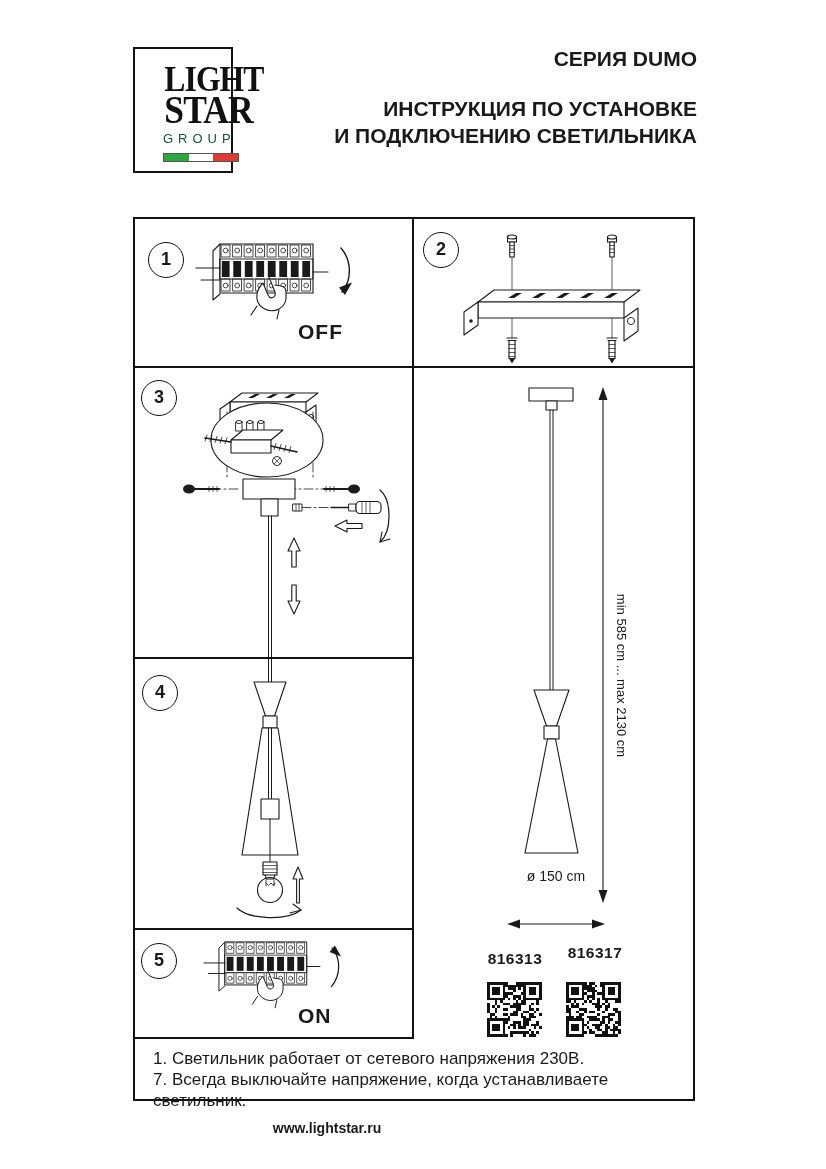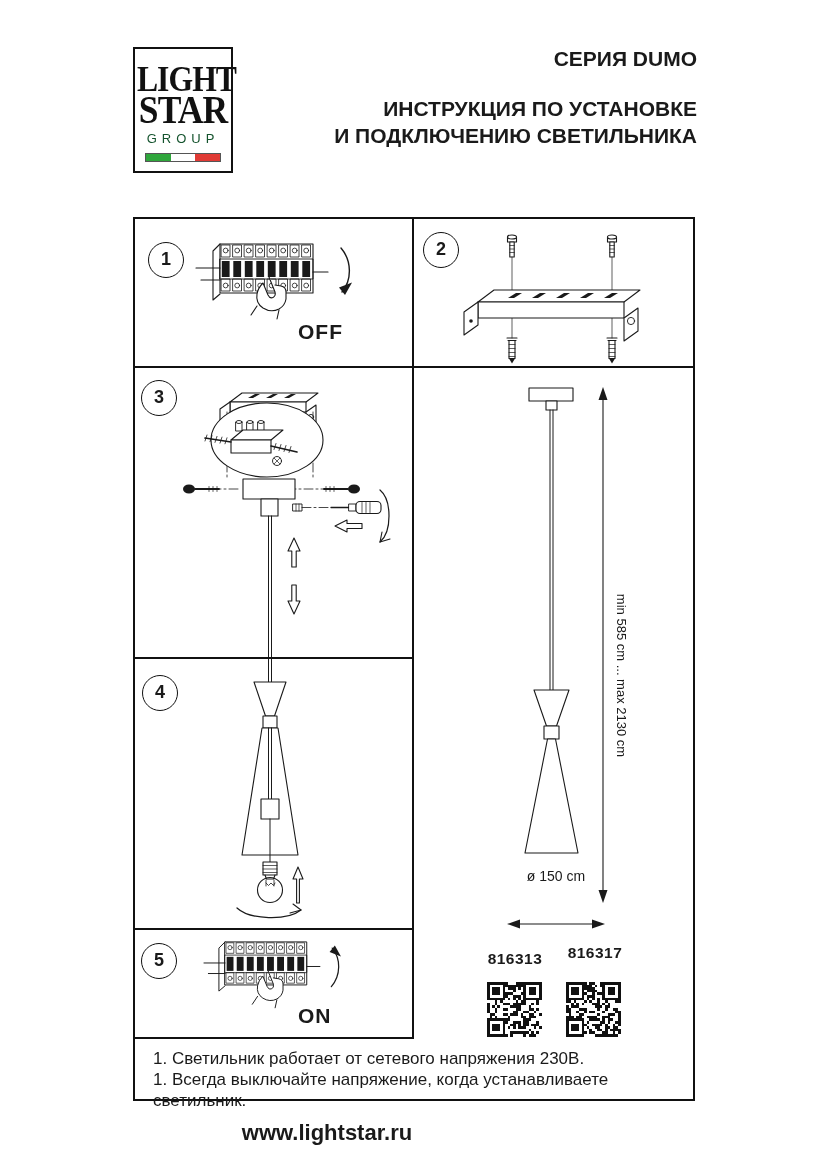--- a/index.html
+++ b/index.html
@@ -2,21 +2,21 @@
 <html><head>
 <meta charset="utf-8">
 <style>
   html,body{margin:0;padding:0;background:#fff;}
   .page{position:relative;width:826px;height:1169px;background:#ffffff;
         font-family:"Liberation Sans",sans-serif;color:#1a1a1a;overflow:hidden;}
   .abs{position:absolute;}
 
   
   .logo{left:133px;top:47px;width:100px;height:126px;border:2px solid #111;
-        box-sizing:border-box;text-align:center;background:#fff;}
+        box-sizing:border-box;text-align:center;background:#fff;padding-left:28px;}
   .logo-word{font-family:"Liberation Serif",serif;font-weight:700;line-height:0.88;
              letter-spacing:-1px;transform:scale(0.96,1.08);color:#111;}
   .logo-l1{font-size:33px;margin-top:16px;}
   .logo-l2{font-size:37px;}
   .logo-group{font-size:13px;letter-spacing:5px;margin-top:4px;color:#14532d;}
   .flag{display:flex;width:74px;height:7px;margin:7px auto 0;border:1px solid #555;box-sizing:content-box;}
   .flag span{flex:1;}
 
   
   .hdr{right:129px;top:44px;text-align:right;font-weight:700;}
@@ -37,21 +37,21 @@
   .ln{stroke:#1a1a1a;fill:none;stroke-width:1.1;stroke-linecap:round;stroke-linejoin:round;}
   .fw{fill:#fff;}
   .fb{fill:#1a1a1a;stroke:none;}
   .dd{stroke-dasharray:9 3 2 3;stroke-width:0.8;}
 
   .dim-label{font-size:13px;white-space:nowrap;transform:rotate(90deg);transform-origin:left top;}
   .dia-label{font-size:14px;text-align:center;}
   .article-code{font-size:15.5px;font-weight:700;text-align:center;letter-spacing:0.5px;}
 
   .notes{font-size:17px;line-height:21px;}
-  .footer{left:0;top:1120px;width:654px;text-align:center;font-size:22px;font-weight:700;}
+  .footer{left:0;top:1120px;width:654px;text-align:center;font-size:14px;font-weight:700;}
 </style>
 </head>
 <body>
 
 <div class="page">
 
   <div class="abs logo">
     <div class="logo-word logo-l1">LIGHT</div>
     <div class="logo-word logo-l2">STAR</div>
     <div class="logo-group">GROUP</div>
@@ -833,18 +833,18 @@
             <rect x="39.0" y="52.0" width="2.6" height="2.6"></rect>
             <rect x="41.6" y="52.0" width="2.6" height="2.6"></rect>
             <rect x="44.2" y="52.0" width="2.6" height="2.6"></rect>
             <rect x="46.8" y="52.0" width="2.6" height="2.6"></rect>
             <rect x="49.4" y="52.0" width="2.6" height="2.6"></rect>
           </svg></div>
     </div>
 
     <div class="cell notes" style="left:18px;top:829px;width:530px;">
       <div>1. Светильник работает от сетевого напряжения 230В.</div>
-      <div>1. Всегда выключайте напряжение, когда устанавливаете светильник.</div>
+      <div>7. Всегда выключайте напряжение, когда устанавливаете светильник.</div>
     </div>
   </div>
 
   <div class="abs footer">www.lightstar.ru</div>
 </div>
 
 </body></html>

